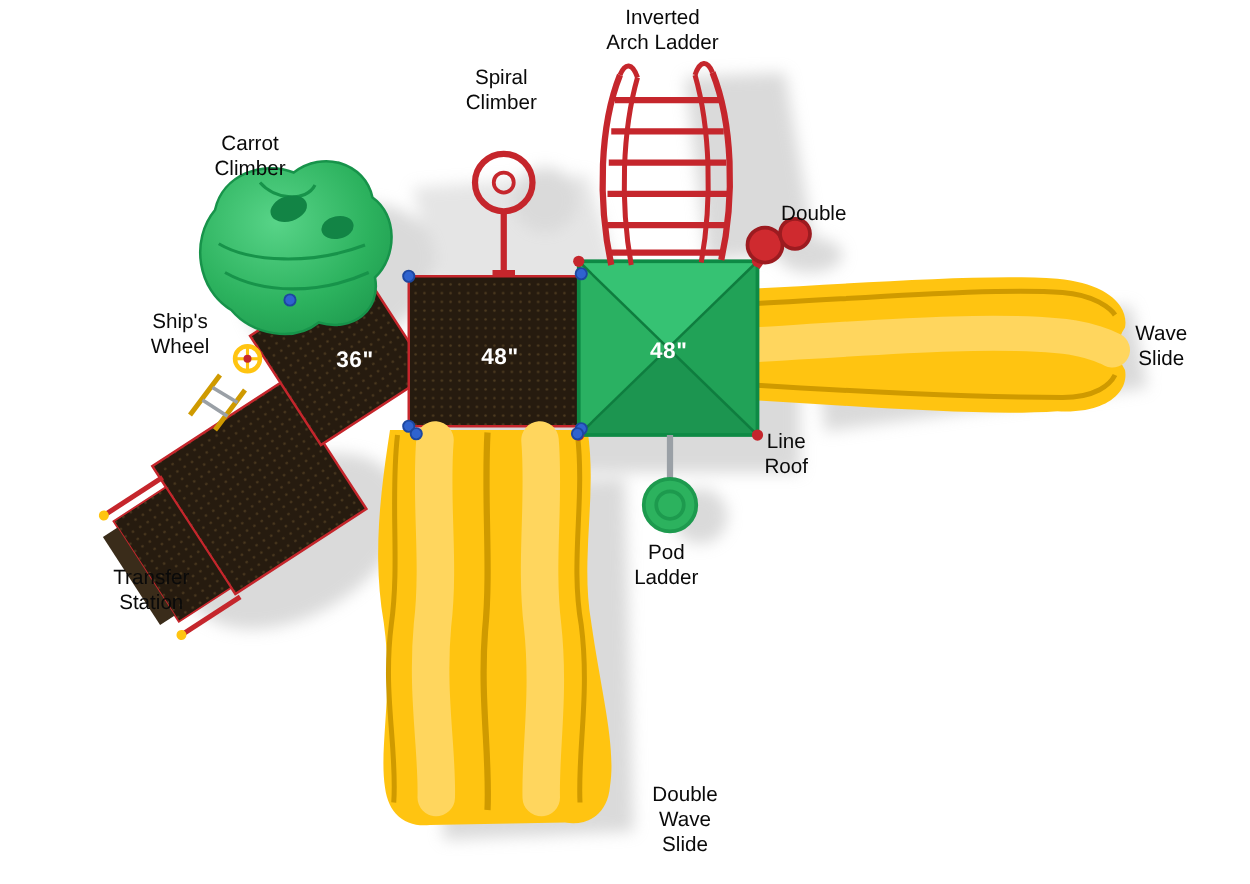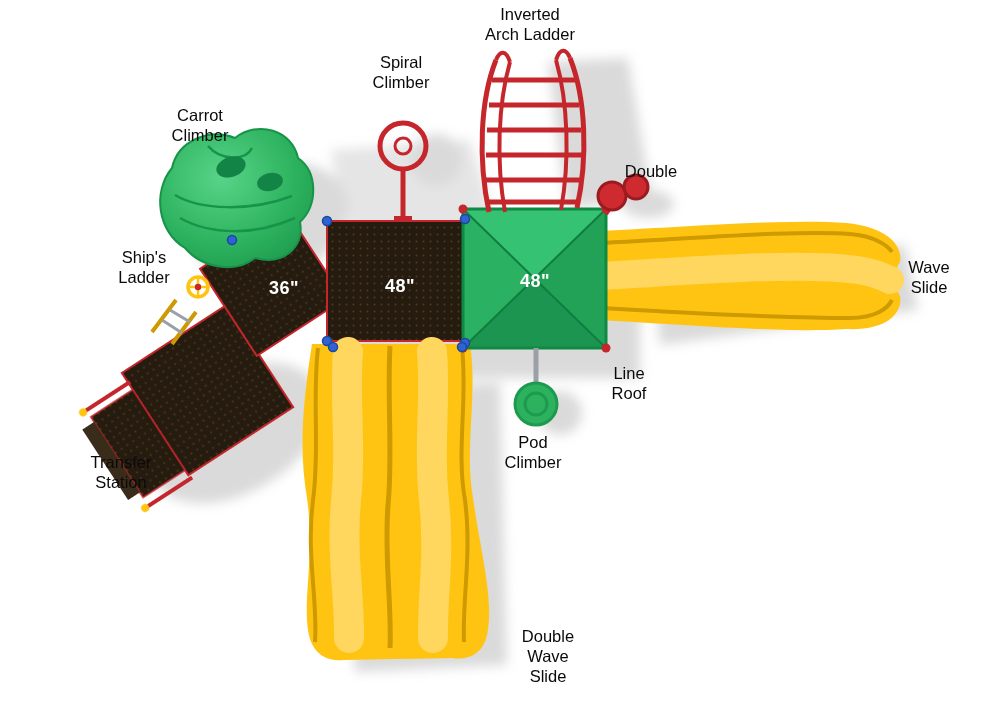--- a/index.html
+++ b/index.html
@@ -161,28 +161,28 @@
     </g>
   </svg>
 
   <div class="label" style="left:530px;top:4px">Inverted
 Arch Ladder</div>
   <div class="label" style="left:401px;top:52px">Spiral
 Climber</div>
   <div class="label" style="left:200px;top:105px">Carrot
 Climber</div>
   <div class="label" style="left:144px;top:247px">Ship's
-Ladder</div>
+Wheel</div>
   <div class="label" style="left:651px;top:161px">Double</div>
   <div class="label" style="left:929px;top:257px">Wave
 Slide</div>
-  <div class="label" style="left:629px;top:363px">Line
+  <div class="label" style="left:629px;top:343px">Line
 Roof</div>
   <div class="label" style="left:533px;top:432px">Pod
-Climber</div>
+Ladder</div>
   <div class="label" style="left:121px;top:452px">Transfer
 Station</div>
   <div class="label" style="left:548px;top:626px">Double
 Wave
 Slide</div>
 
   <div class="size-label" style="left:284px;top:288px">36"</div>
   <div class="size-label" style="left:400px;top:286px">48"</div>
   <div class="size-label" style="left:535px;top:281px">48"</div>
 

